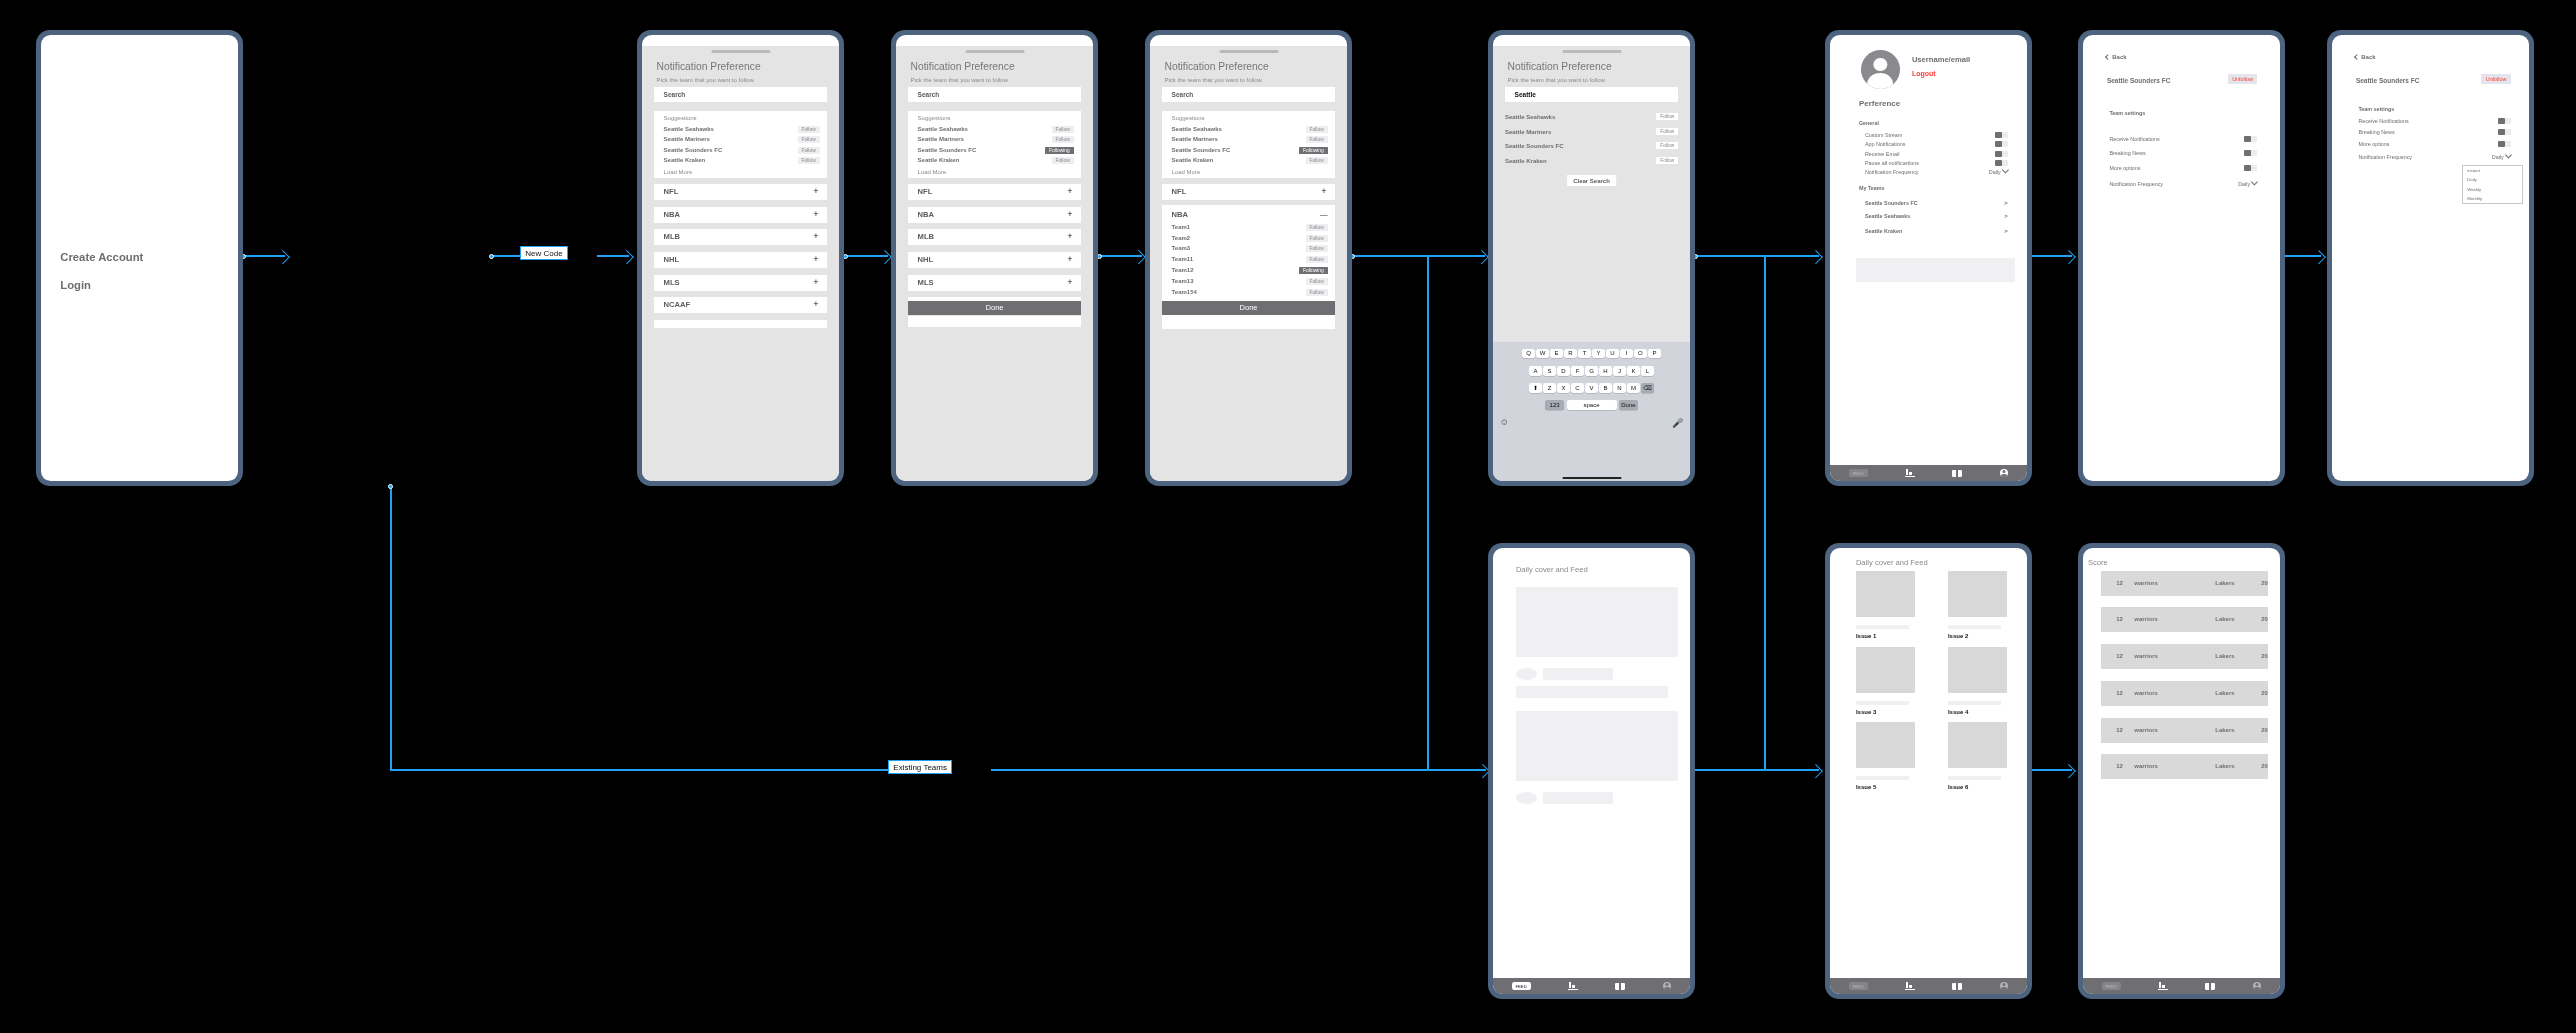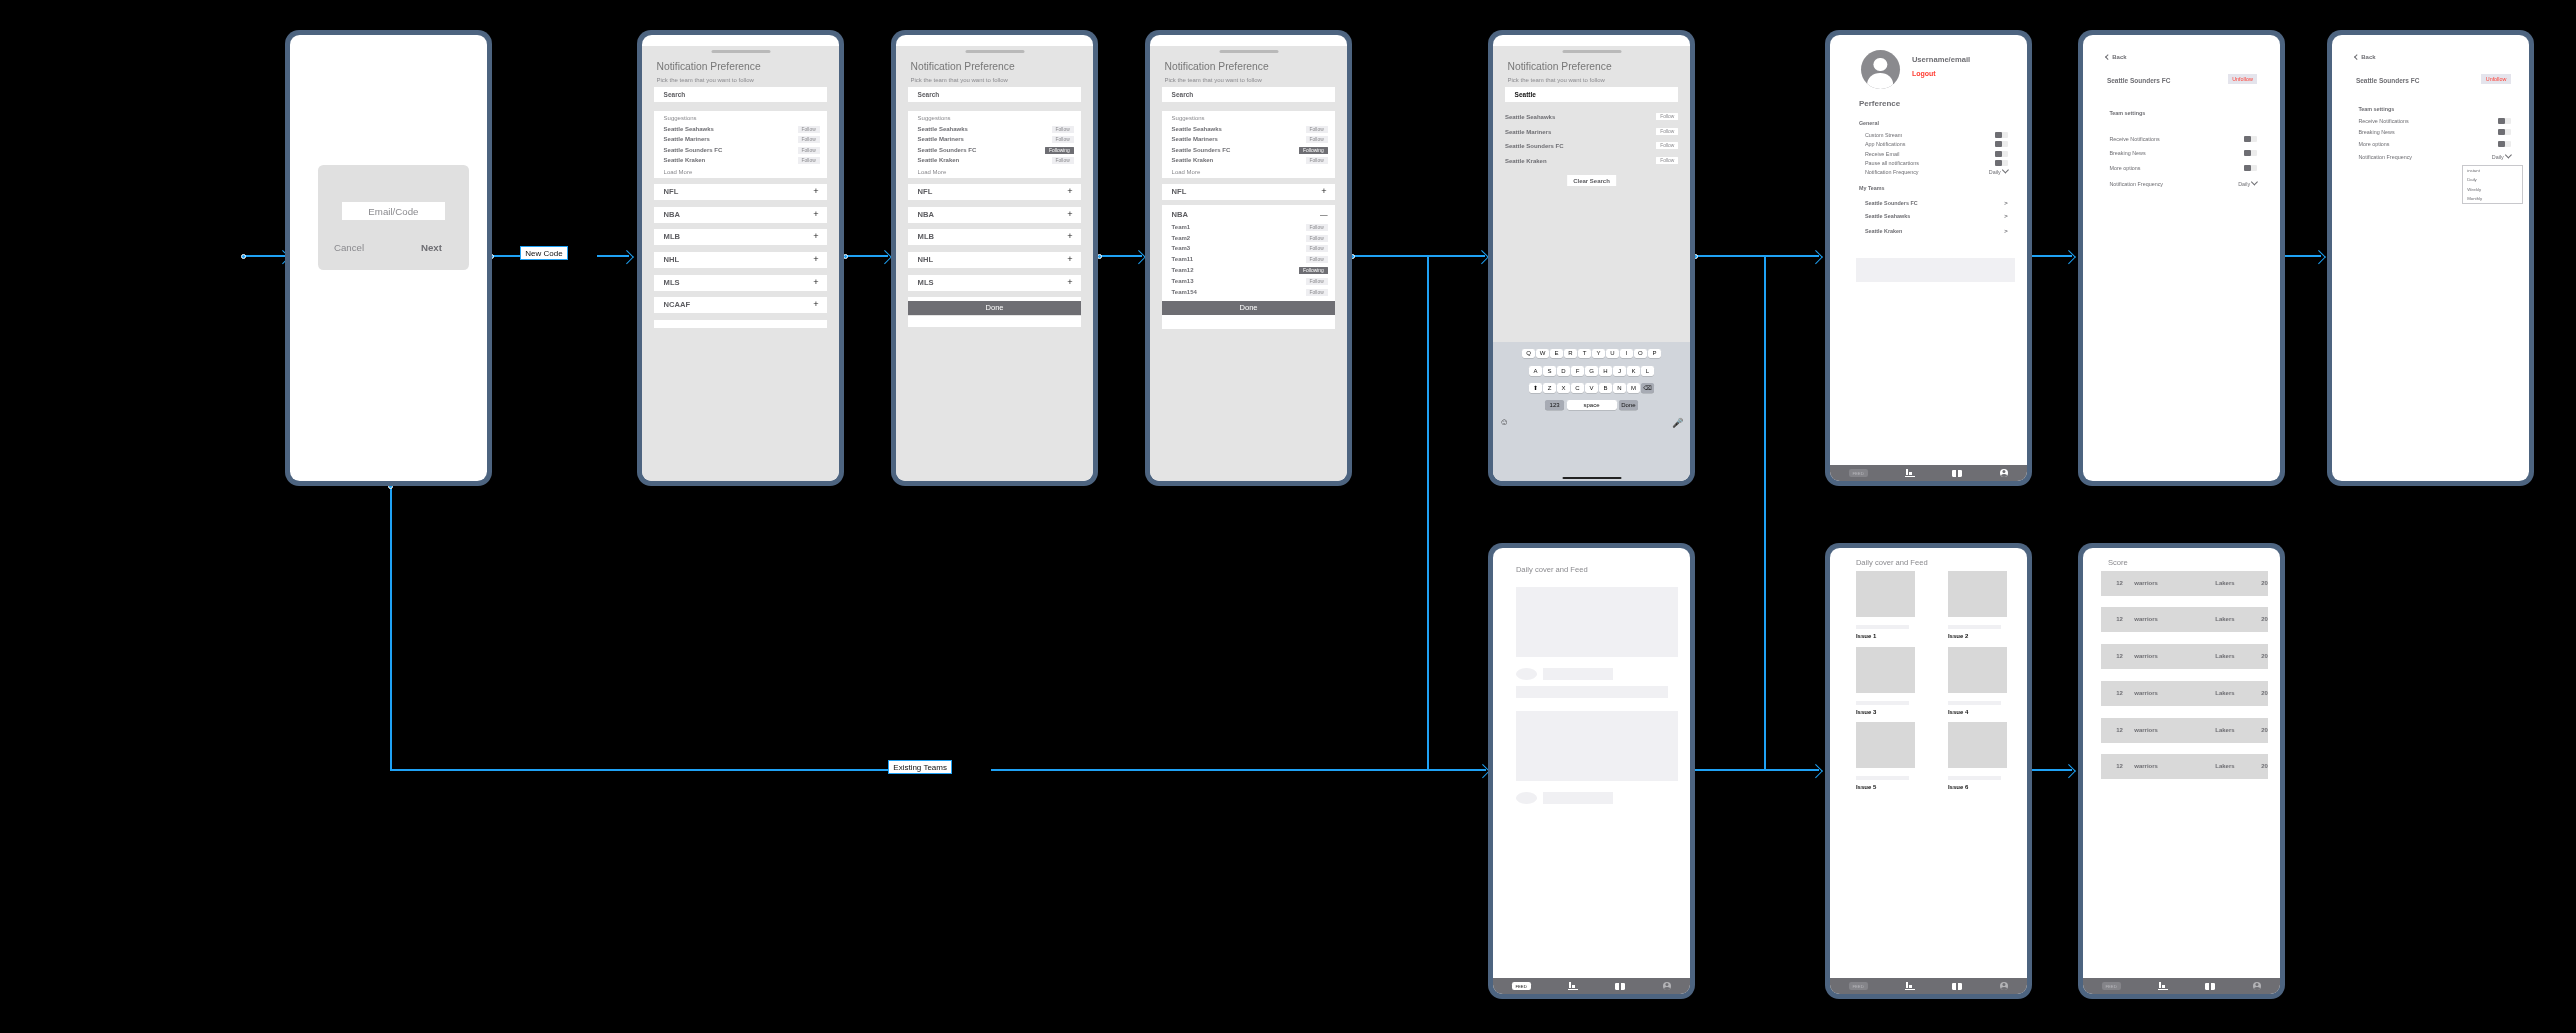--- a/index.html
+++ b/index.html
@@ -184,30 +184,27 @@
   <div class="ln lnh" style="left:2278px;top:255px;width:43px;"></div>
   <div class="dot" style="left:2276px;top:254px;"></div>
   <div class="arrow" style="left:2314px;top:252px;"></div>
 
   <div class="ln lnv" style="left:390px;top:486px;height:285px;"></div>
   <div class="dot" style="left:388px;top:484px;"></div>
   <div class="ln lnh" style="left:390px;top:769px;width:499px;"></div>
   <div class="flag" style="left:888px;top:760px;">Existing Teams</div>
   <div class="ln lnh" style="left:991px;top:769px;width:489px;"></div>
 
-
-  <div class="phone" style="left:285px;top:30px;width:207px;height:456px;">
+  <div class="phone" style="left:36px;top:30px;width:207px;height:456px;">
     <div class="screen">
-      <div class="modal" style="left:28px;top:130px;width:151px;height:105px;">
-        <div class="modal-input" style="left:24px;top:37px;width:103px;height:18.4px;">Email/Code</div>
-        <div class="modal-btn ghost" style="left:16px;top:77px;">Cancel</div>
-        <div class="modal-btn" style="left:103px;top:77px;">Next</div>
-      </div>
-    </div>
-  </div>
+      <div class="auth-link" style="top:216px;">Create Account</div>
+      <div class="auth-link" style="top:244px;">Login</div>
+    </div>
+  </div>
+
 
   <div class="phone" style="left:637px;top:30px;width:207px;height:456px;">
     <div class="screen" style="background:#fff;">
       <div style="position:absolute;left:0;right:0;top:10.8px;bottom:0;background:#e4e4e4;"></div>
       <div class="grabber" style="top:15px;"></div>
       <div class="np-title" style="top:26px;">Notification Preference</div>
       <div class="np-sub" style="top:42px;">Pick the team that you want to follow</div>
       <div class="np-search" style="top:52px;">Search</div>
 
       <div class="card" style="top:76px;height:56px;">
@@ -690,21 +687,21 @@
             <i></i>
             <i></i>
           </span>
         <span class="ic-person grey"></span>
       </div>
     </div>
   </div>
 
   <div class="phone" style="left:2078px;top:543px;width:207px;height:456px;">
     <div class="screen">
-      <div class="score-title" style="left:25px;top:9.7px;">Score</div>
+      <div class="score-title" style="left:5px;top:9.7px;">Score</div>
 
       <div class="score-row" style="left:18.4px;right:12px;top:23px;height:25px;">
         <span style="left:15px;">12</span>
         <span style="left:33px;">warriors</span>
         <span style="left:114px;">Lakers</span>
         <span style="left:160px;">20</span>
       </div>
       <div class="score-row" style="left:18.4px;right:12px;top:59px;height:25px;">
         <span style="left:15px;">12</span>
         <span style="left:33px;">warriors</span>

